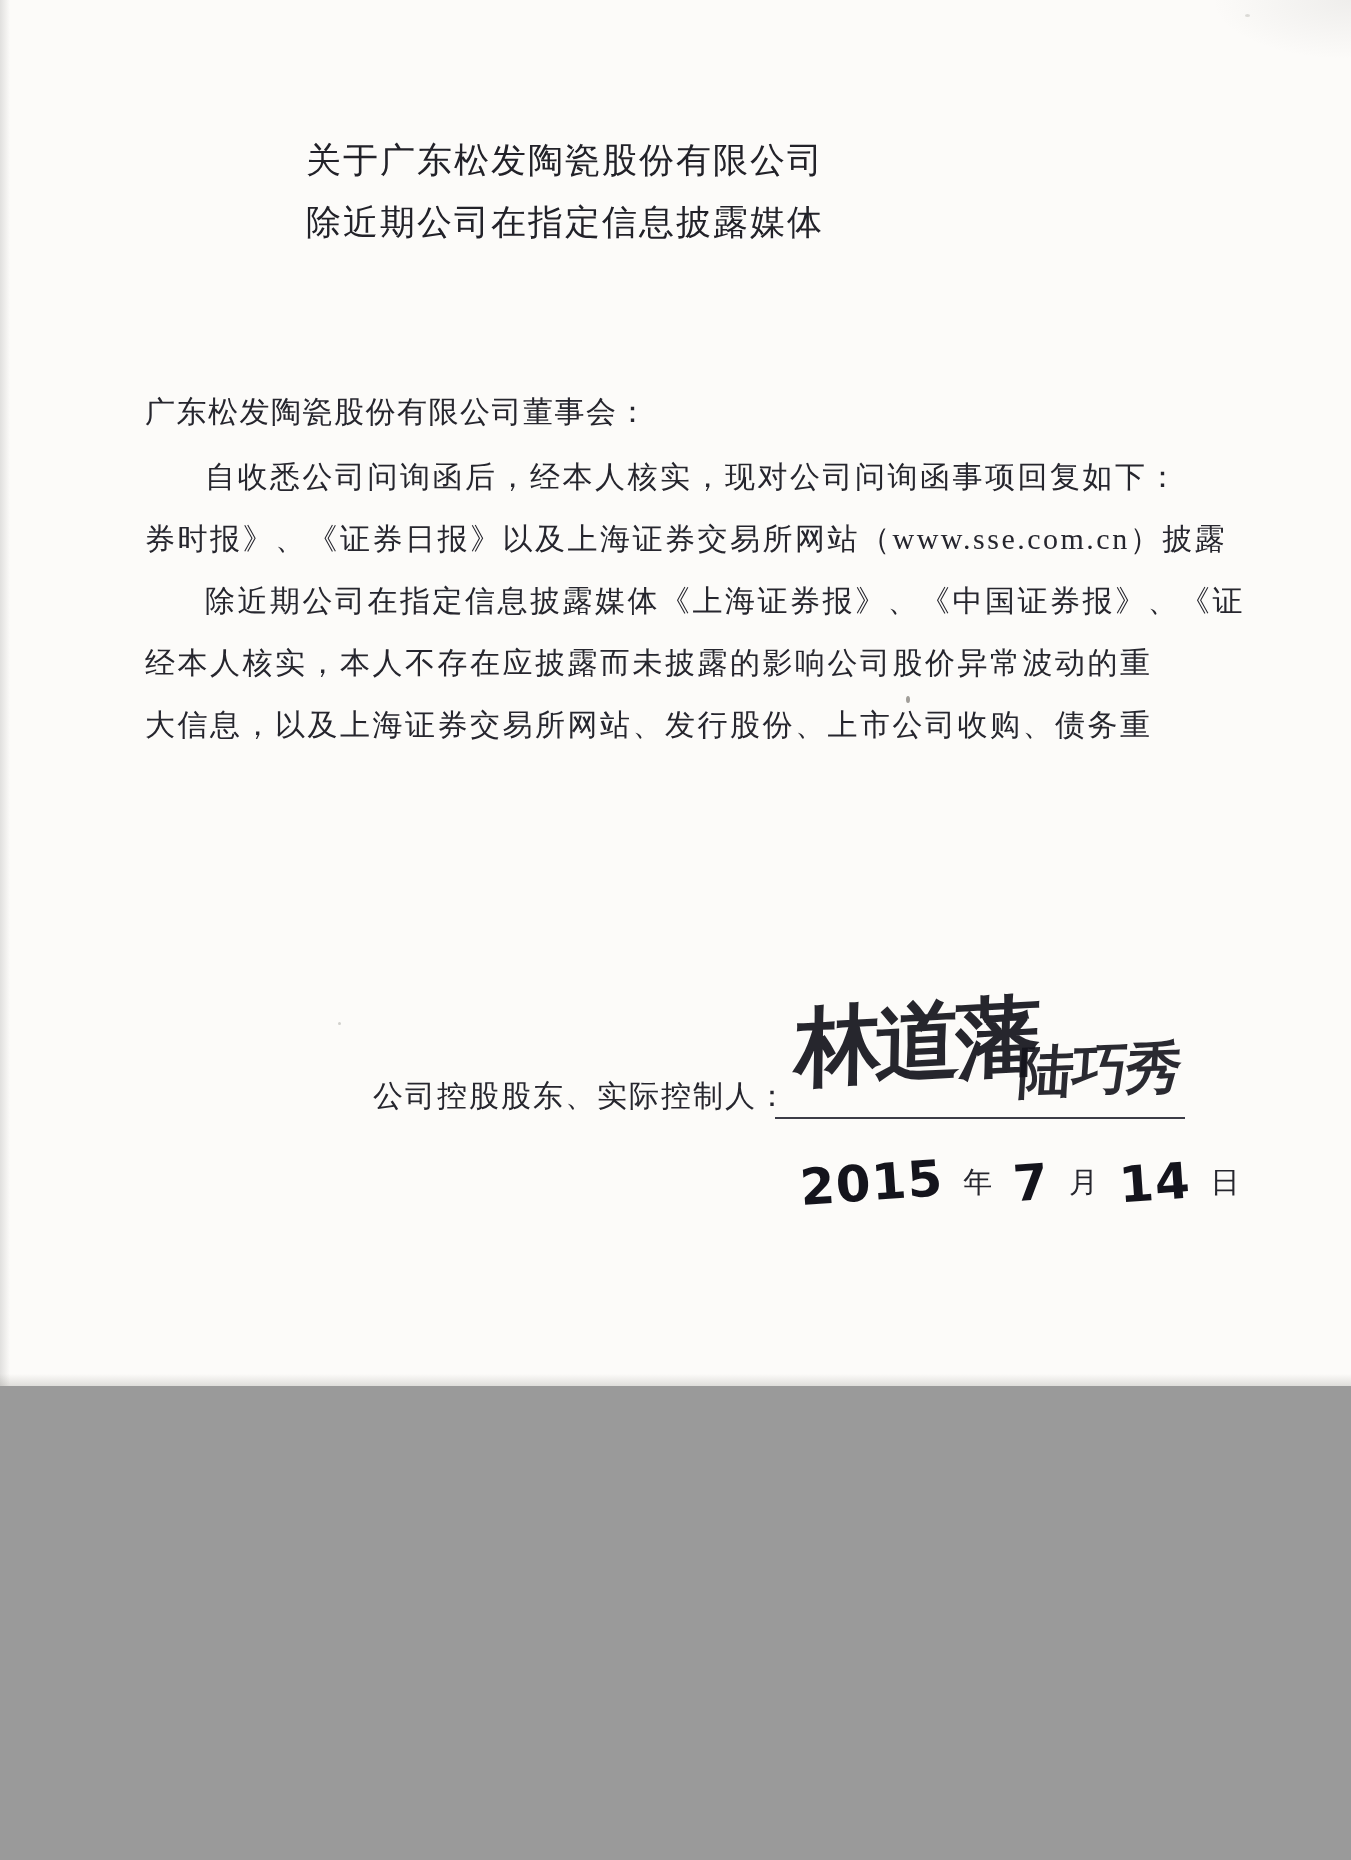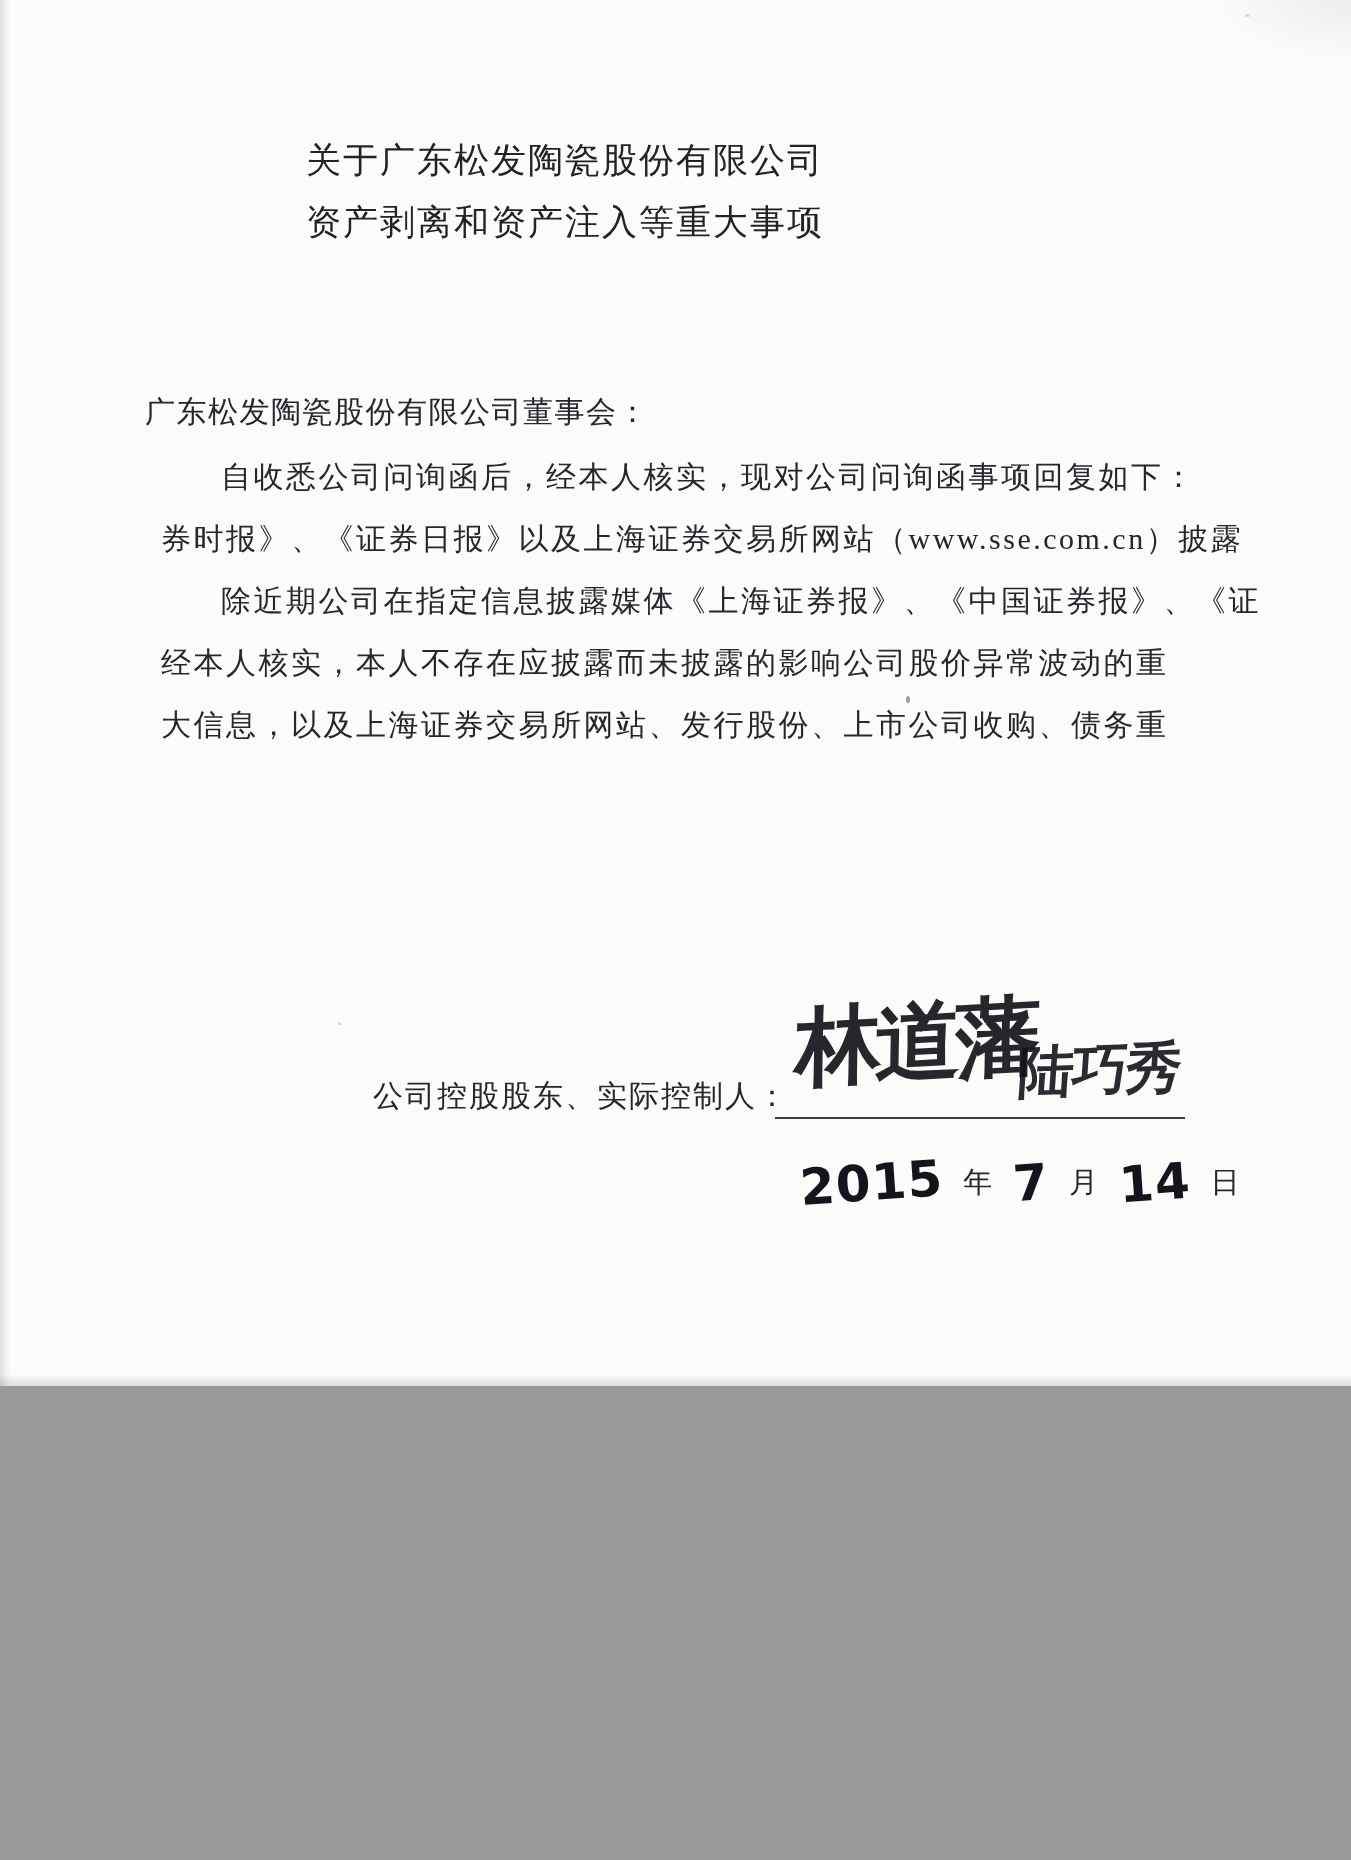--- a/index.html
+++ b/index.html
@@ -38,21 +38,21 @@
     font-weight: 500; color: #222229;
   }
   .salutation {
     position: absolute; top: 392px; left: 145px;
     font-size: 30px; letter-spacing: 1.5px; white-space: nowrap;
   }
   .body-lines {
     position: absolute; top: 446px; left: 145px; width: 1080px;
     font-size: 30px; line-height: 62px; letter-spacing: 2.5px;
   }
-  .body-lines .line { white-space: nowrap; margin-left: 16px; }
+  .body-lines .line { white-space: nowrap; }
   .body-lines .line.indent { text-indent: 2em; }
 
   .sig-label {
     position: absolute; top: 1076px; left: 373px;
     font-size: 30px; letter-spacing: 2px; white-space: nowrap; font-family: Liberation Serif, serif;
   }
   .handwriting {
     font-family: "DejaVu Sans", cursive, sans-serif;
     color: #14141c;
     white-space: nowrap;
@@ -92,21 +92,21 @@
 
   <div class="edge-left"></div>
   <div class="edge-bottom"></div>
   <div class="corner-tr"></div>
   <div class="speck s1"></div>
   <div class="speck s2"></div>
   <div class="speck s3"></div>
 
   <div class="title-block">
     <div>关于广东松发陶瓷股份有限公司</div>
-    <div>资产剥离和资产注入等重大事项</div>
+    <div>除近期公司在指定信息披露媒体</div>
   </div>
 
   <div class="salutation">广东松发陶瓷股份有限公司董事会：</div>
 
   <div class="body-lines">
     <div class="line indent">自收悉公司问询函后，经本人核实，现对公司问询函事项回复如下：</div>
     <div class="line">券时报》、《证券日报》以及上海证券交易所网站（www.sse.com.cn）披露</div>
     <div class="line indent">除近期公司在指定信息披露媒体《上海证券报》、《中国证券报》、《证</div>
     <div class="line">经本人核实，本人不存在应披露而未披露的影响公司股价异常波动的重</div>
     <div class="line">大信息，以及上海证券交易所网站、发行股份、上市公司收购、债务重</div>

